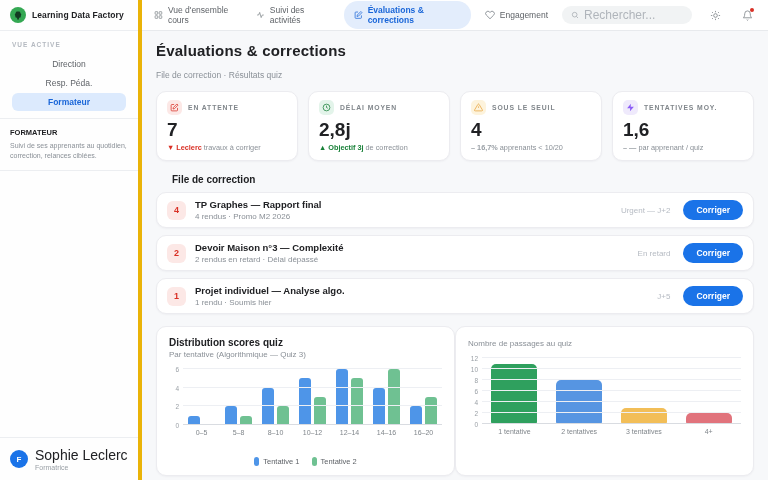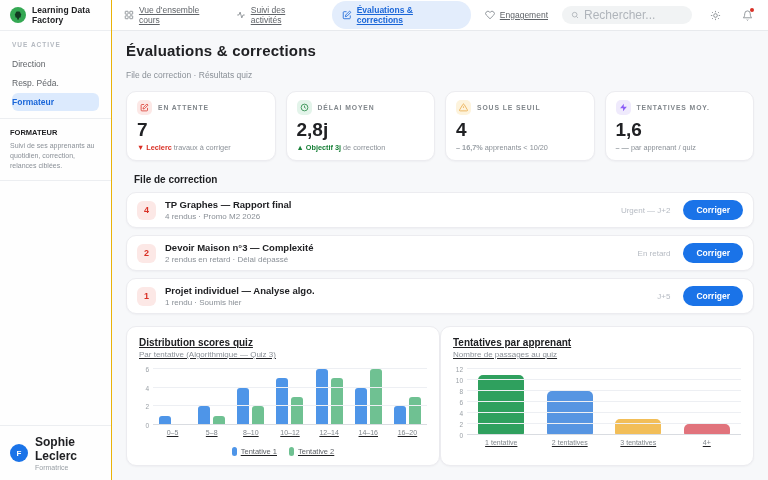--- a/index.html
+++ b/index.html
@@ -1,43 +1,43 @@
 <!DOCTYPE html>
 <html><head>
 <meta charset="utf-8">
 <style>
   * { margin:0; padding:0; box-sizing:border-box; }
   html,body { width:768px; height:480px; overflow:hidden; }
   body { font-family:"Liberation Sans","DejaVu Sans",sans-serif; background:#f7f8fa; color:#202124; }
   .app { display:flex; width:768px; height:480px; }
 
   
-  .sidebar { width:112px; background:#fefefe; border-right:1px solid #eab308; display:flex; flex-direction:column; }
+  .sidebar { width:142px; background:#fefefe; border-right:4px solid #eab308; display:flex; flex-direction:column; }
   .brand { display:flex; align-items:center; gap:6px; height:31px; padding:0 10px; border-bottom:1px solid #eceef1; }
   .logo { width:16px; height:16px; border-radius:50%; background:#34a853; display:flex; align-items:center; justify-content:center; flex:none; }
   .logo svg { width:11px; height:11px; fill:#123b22; }
   .brand-name { font-size:8.5px; font-weight:bold; letter-spacing:.1px; }
   .side-section { padding:8px 8px 6px; border-bottom:1px solid #eceef1; }
   .side-label { font-size:6.5px; letter-spacing:1px; color:#b4b9c0; font-weight:bold; padding:2px 4px 6px; }
-  .side-item { font-size:8.5px; color:#5f6368; padding:4px 0; margin:1px 4px; border-radius:6px; cursor:pointer; }
+  .side-item { font-size:8.5px; color:#5f6368; text-align:center; padding:4px 0; margin:1px 4px; border-radius:6px; cursor:pointer; }
   .side-item.active { background:#dceafd; color:#1a66d8; font-weight:bold; }
   .role-block { padding:9px 10px; border-bottom:1px solid #eceef1; }
   .role-title { font-size:7.5px; font-weight:bold; margin-bottom:4px; }
   .role-desc { font-size:7px; color:#8a9097; line-height:1.45; }
   .side-spacer { flex:1; }
   .user-row { display:flex; align-items:center; gap:7px; padding:9px 10px; border-top:1px solid #eceef1; }
   .avatar { width:18px; height:18px; border-radius:50%; background:#1a73e8; color:#fff; font-size:8px; font-weight:bold; display:flex; align-items:center; justify-content:center; flex:none; }
-  .user-name { font-size:12px; font-weight:bold; }
+  .user-name { font-size:14px; font-weight:normal; }
   .user-role { font-size:7px; color:#9aa0a6; margin-top:1px; }
 
   
   .main { flex:1; display:flex; flex-direction:column; min-width:0; }
   .topbar { height:31px; background:#fff; border-bottom:1px solid #e8eaed; display:flex; align-items:center; padding:0 12px; gap:14px; flex:none; }
   .tabs { display:flex; align-items:center; gap:14px; flex:1; }
-  .tab { display:flex; align-items:center; gap:5px; font-size:8.5px; color:#5f6368; cursor:pointer; padding:4px 0;text-decoration:underline; }
+  .tab { display:flex; align-items:center; gap:5px; font-size:8.5px; color:#5f6368; cursor:pointer; padding:4px 0; }
   .tab svg { width:10px; height:10px; stroke:#80868b; fill:none; stroke-width:2; }
   .tab.active { background:#e3edfc; color:#1a66d8; font-weight:bold; border-radius:999px; padding:4px 10px; }
   .tab.active svg { stroke:#1a66d8; }
   .search { display:flex; align-items:center; gap:5px; background:#f1f3f4; border-radius:999px; height:18px; width:130px; padding:0 9px; }
   .search svg { width:8px; height:8px; stroke:#9aa0a6; fill:none; stroke-width:2; flex:none; }
   .search input { border:none; outline:none; background:transparent; font-size:12px; color:#5f6368; width:100%; font-family:inherit; }
   .search input::placeholder { color:#b0b5bb; }
   .icon-btn { width:18px; height:18px; display:flex; align-items:center; justify-content:center; cursor:pointer; position:relative; }
   .icon-btn svg { width:11px; height:11px; stroke:#80868b; fill:none; stroke-width:1.8; }
   .bell-dot { position:absolute; top:2px; right:2px; width:4px; height:4px; border-radius:50%; background:#d93025; }
@@ -51,50 +51,50 @@
   .stat-card { background:#fff; border:1px solid #ececf0; border-radius:10px; padding:8px 10px; box-shadow:0 1px 2px rgba(20,30,50,.04); }
   .stat-head { display:flex; align-items:center; gap:6px; }
   .chip { width:15px; height:15px; border-radius:5px; display:flex; align-items:center; justify-content:center; flex:none; }
   .chip svg { width:9px; height:9px; stroke-width:2; fill:none; }
   .stat-label { font-size:6.8px; font-weight:bold; letter-spacing:.9px; color:#80868b; }
   .stat-value { font-size:19px; font-weight:bold; margin:4px 0 2px; }
   .stat-sub { font-size:7.3px; color:#8a9097; }
   .stat-sub b { font-weight:bold; }
 
   
-  .queue-heading { font-size:10px; font-weight:bold; margin:13px 8px 7px; }
+  .queue-heading { font-size:10px; font-weight:bold; margin:13px 16px 7px; }
   .queue-row { background:#fff; border:1px solid #ececf0; border-radius:10px; padding:6px 10px; display:flex; align-items:center; gap:9px; margin-bottom:7px; box-shadow:0 1px 2px rgba(20,30,50,.04); cursor:pointer; }
   .q-badge { width:19px; height:19px; border-radius:6px; background:#fce8e6; color:#d93025; font-size:9px; font-weight:bold; display:flex; align-items:center; justify-content:center; flex:none; }
   .q-text { flex:1; min-width:0; }
   .q-title { font-size:9.5px; font-weight:bold; }
   .q-sub { font-size:8px; color:#8a9097; margin-top:2px; }
   .q-meta { font-size:8px; color:#b6bbc3; margin-right:4px; }
   .q-btn { background:#1a73e8; color:#fff; border:none; border-radius:999px; font-size:8.5px; font-weight:bold; padding:5px 13px; cursor:pointer; font-family:inherit; }
 
   
-  .charts { display:grid; grid-template-columns:1fr 1fr; margin-top:12px;text-decoration:underline; }
+  .charts { display:grid; grid-template-columns:1fr 1fr; margin-top:12px; }
   .chart-card { background:#fff; border:1px solid #ececf0; border-radius:10px; padding:10px 12px 9px; box-shadow:0 1px 2px rgba(20,30,50,.04); }
   .chart-title { font-size:10px; font-weight:bold; }
   .chart-sub { font-size:8px; color:#8a9097; margin-top:2px; }
   .chart { display:flex; margin-top:10px; }
   .yaxis { width:14px; position:relative; flex:none; }
   .ytick { position:absolute; right:4px; transform:translateY(50%); font-size:6.5px; color:#9aa0a6; }
   .plotwrap { flex:1; min-width:0; }
   .plot { position:relative; }
   .chart-0 .plot { height:56px; }
   .chart-1 .plot { height:66px; }
   .gridline { position:absolute; left:0; right:0; height:1px; background:#edeff3; }
   .gridline.baseline { background:#d9dce1; }
   .bars { position:absolute; left:0; right:0; top:0; bottom:0; display:flex; align-items:flex-end; }
   .group { flex:1; display:flex; justify-content:center; align-items:flex-end; gap:3px; height:100%; }
   .chart-0 .bar { width:12px; border-radius:3px 3px 0 0; }
   .chart-1 .bar { width:46px; border-radius:5px 5px 2px 2px; }
   .xlabels { display:flex; margin-left:14px; margin-top:4px; }
   .xtick { flex:1; text-align:center; font-size:7px; color:#80868b; }
-  .legend { display:flex; justify-content:center; gap:12px; margin-top:11px; }
+  .legend { display:flex; justify-content:center; gap:12px; margin-top:21px; }
   .legend-item { display:flex; align-items:center; gap:4px; font-size:7.5px; color:#5f6368; }
   .legend-dot { width:5px; height:9px; border-radius:3px; display:inline-block; }
 </style>
 </head>
 <body>
 
 <div class="app">
 
   <aside class="sidebar">
     <div class="brand">
@@ -341,21 +341,20 @@
                 <span class="legend-dot" style="background: rgb(78, 149, 232);"></span>
                 <span>Tentative 1</span>
               </div>
               <div class="legend-item">
                 <span class="legend-dot" style="background: rgb(111, 193, 146);"></span>
                 <span>Tentative 2</span>
               </div>
             </div>
         </div>
         <div class="chart-card chart-1">
-          <div class="chart-title">Tentatives par apprenant</div>
           <div class="chart-sub">Nombre de passages au quiz</div>
           <div class="chart">
             <div class="yaxis">
                 <div class="ytick" style="bottom: 0%;">0</div>
                 <div class="ytick" style="bottom: 16.6667%;">2</div>
                 <div class="ytick" style="bottom: 33.3333%;">4</div>
                 <div class="ytick" style="bottom: 50%;">6</div>
                 <div class="ytick" style="bottom: 66.6667%;">8</div>
                 <div class="ytick" style="bottom: 83.3333%;">10</div>
                 <div class="ytick" style="bottom: 100%;">12</div>

